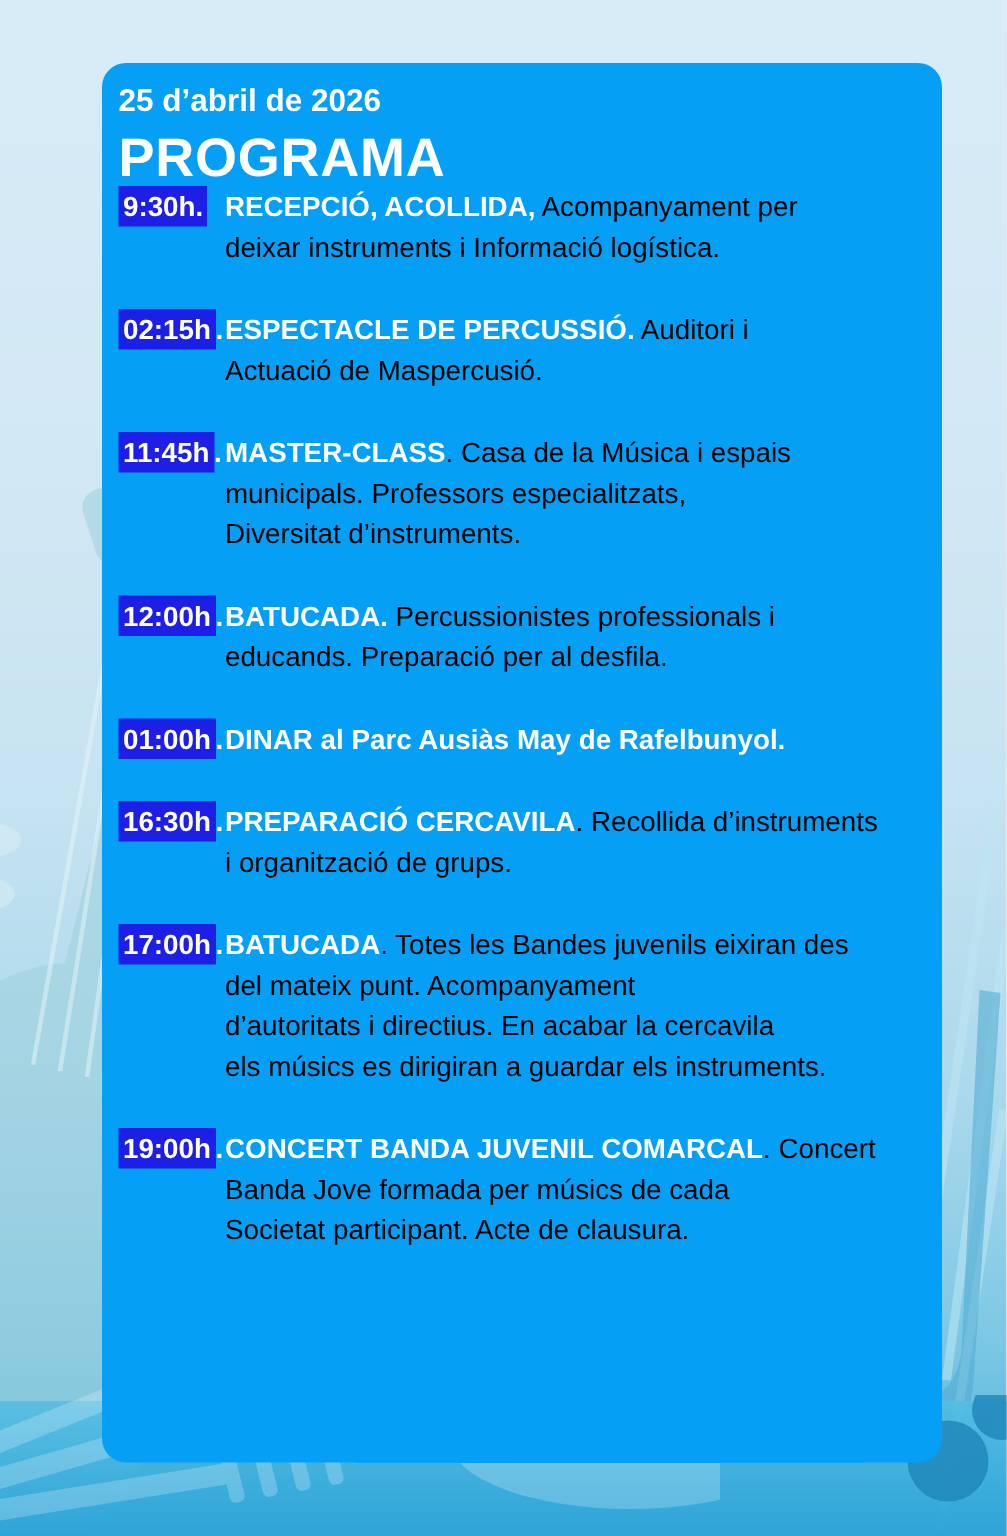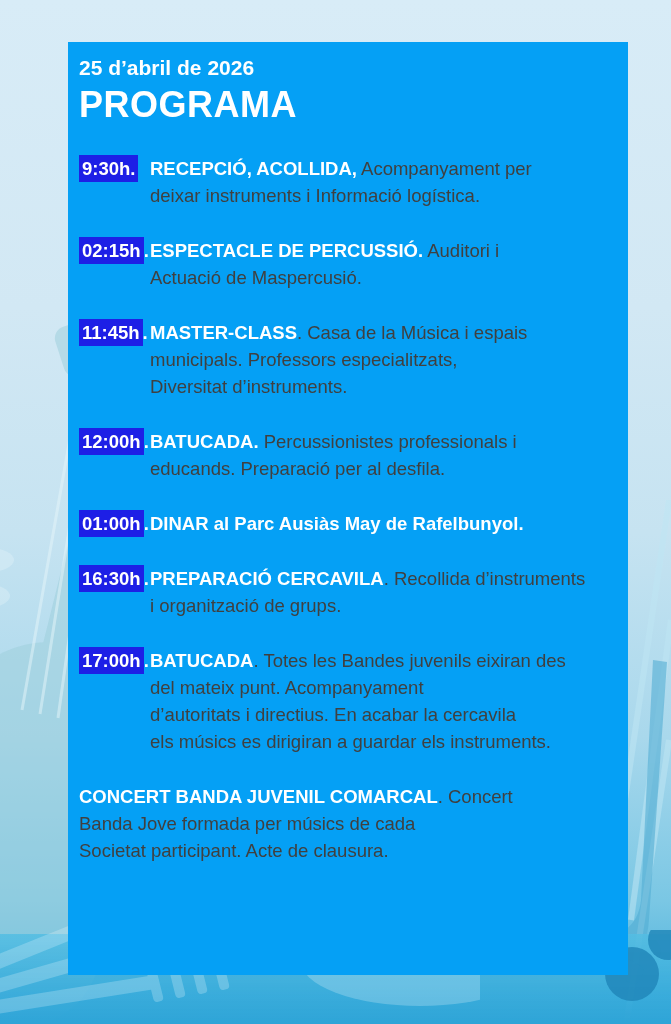--- a/index.html
+++ b/index.html
@@ -8,36 +8,36 @@
     font-family:"Liberation Sans", sans-serif;
     background:linear-gradient(180deg,#d8ecf7 0%,#d2e8f4 30%,#c6e3f1 52%,#a9d8ec 72%,#7ac7e4 88%,#3dabda 100%);
   }
   .deco { position:absolute; pointer-events:none; }
   .bottom-band {
     position:absolute; left:0; right:0; top:934px; height:90px;
     background:linear-gradient(180deg, rgba(84,190,227,.85), #2ea4d7);
   }
   .panel {
     position:absolute; left:68px; top:42px; width:560px; height:933px;
-    background:#05a0f5; border-radius:0; box-sizing:border-box;
+    background:#05a0f5; border-radius:16px; box-sizing:border-box;
     padding:12px 6px 0 11px; z-index:2;
   }
   .date-line { color:#ffffff; font-size:21px; font-weight:bold; line-height:27px; }
   .poster-title { color:#ffffff; font-size:36px; font-weight:bold; line-height:39px; margin-top:4px; letter-spacing:.5px; }
-  .events { margin-top:31px; }
+  .events { }
   .event { display:flex; margin-bottom:28px; font-size:18.5px; line-height:27px; }
   .time-col { flex:0 0 71px; white-space:nowrap; }
   .time-badge {
     display:inline-block; background:#1d1fe6; color:#ffffff;
     padding:0 3px; font-weight:bold;
   }
   .time-sep { color:#ffffff; font-weight:bold; }
   .event-text { flex:1; white-space:pre-line; }
   .evt-title { color:#ffffff; font-weight:bold; }
-  .evt-desc { color:#404040; font-weight:normal; }
+  .evt-desc { color:#000000; font-weight:normal; }
 </style>
 </head>
 <body>
 
 <div class="stage">
 
   <svg class="deco" style="left:-30px; top:310px;" width="250" height="714" viewBox="0 0 250 714">
     <g fill="#9fcfdc" opacity="0.55">
       <rect x="108" y="30" width="30" height="330" rx="8" transform="rotate(14 123 195)"></rect>
       <rect x="88" y="8" width="72" height="52" rx="12" transform="rotate(-18 124 34)"></rect>
@@ -135,20 +135,21 @@
 
       <div class="event">
         <div class="time-col"><span class="time-badge">17:00h</span><span class="time-sep">.</span></div>
         <div class="event-text"><span class="evt-title">BATUCADA</span><span class="evt-desc">. Totes les Bandes juvenils eixiran des
 del mateix punt. Acompanyament
 d’autoritats i directius. En acabar la cercavila
 els músics es dirigiran a guardar els instruments.</span></div>
       </div>
 
       <div class="event">
+        <div class="time-col"><span class="time-badge">19:00h</span><span class="time-sep">.</span></div>
         <div class="event-text"><span class="evt-title">CONCERT BANDA JUVENIL COMARCAL</span><span class="evt-desc">. Concert
 Banda Jove formada per músics de cada
 Societat participant. Acte de clausura.</span></div>
       </div>
 
     </div>
   </div>
 </div>
 
 </body></html>

